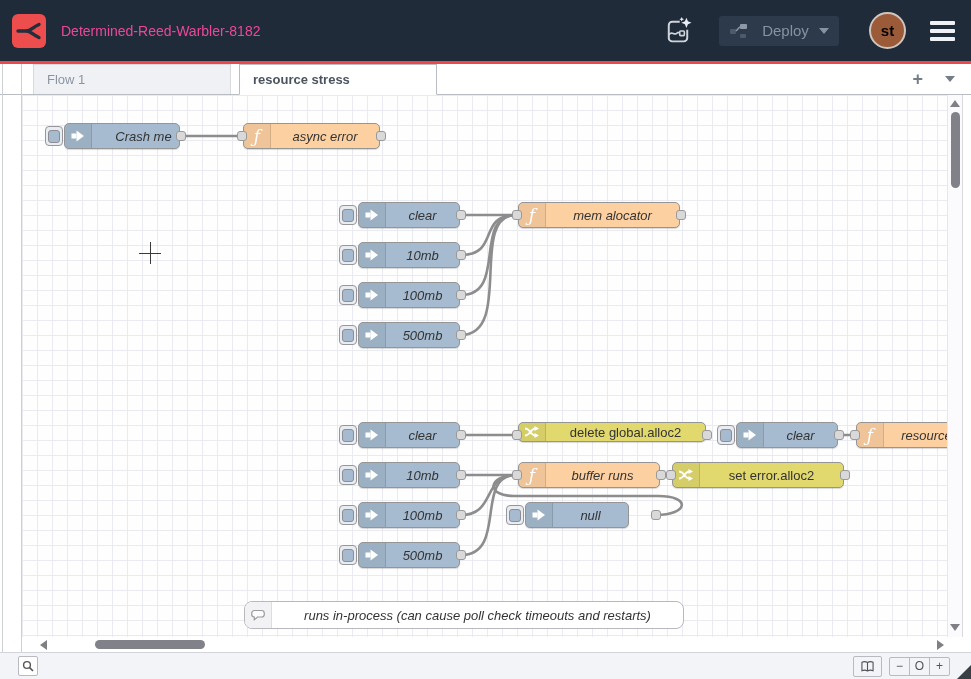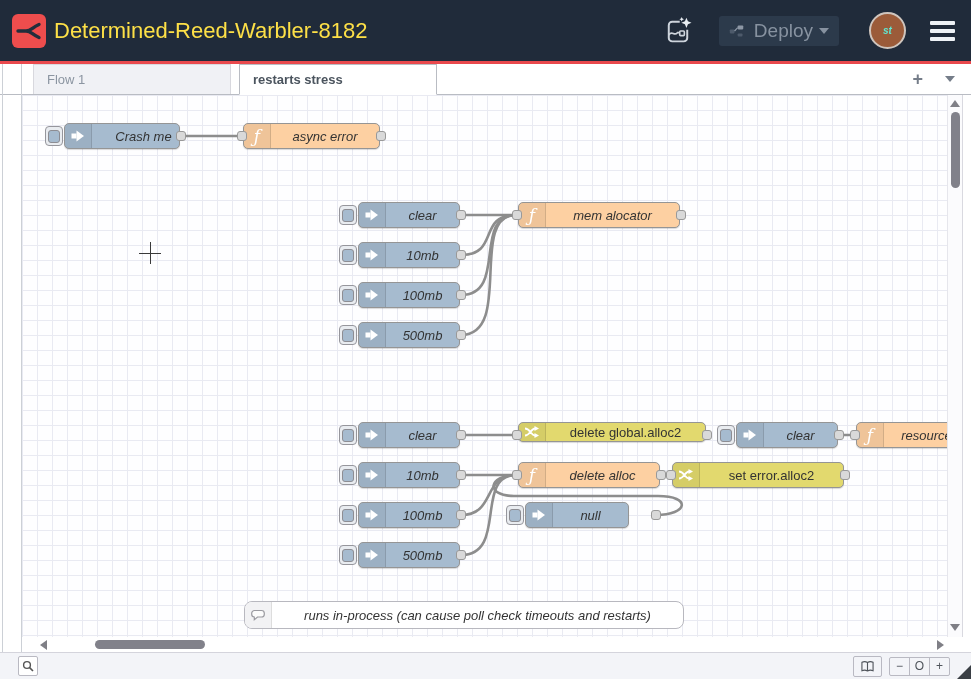--- a/index.html
+++ b/index.html
@@ -2,27 +2,27 @@
 <html><head>
 <meta charset="utf-8">
 <style>
   html,body{margin:0;padding:0;}
   body{width:971px;height:679px;overflow:hidden;font-family:"Liberation Sans",sans-serif;background:#fff;}
   .app{width:971px;height:679px;display:flex;flex-direction:column;position:relative;}
 
   
   .topbar{height:61px;background:#202b3a;display:flex;align-items:center;padding:0 14px 0 12px;box-sizing:border-box;flex:none;}
   .logo{width:34px;height:34px;flex:none;}
-  .app-title{color:#fde047;font-size:22px;margin-left:8px;white-space:nowrap;}
+  .app-title{color:#ec4899;font-size:14px;margin-left:15px;white-space:nowrap;}
   .top-spacer{flex:1;}
   .ai-btn{width:34px;height:34px;display:flex;align-items:center;justify-content:center;margin-right:24px;cursor:pointer;}
   .deploy-btn{width:120px;height:30px;background:#2c3a4b;border-radius:3px;display:flex;align-items:center;padding:0 10px;box-sizing:border-box;margin-right:30px;}
-  .deploy-label{color:#8792a0;font-size:19px;margin-left:9px;flex:1;text-align:center;}
+  .deploy-label{color:#8792a0;font-size:15px;margin-left:9px;flex:1;text-align:center;}
   .caret-down{width:0;height:0;border-left:5px solid transparent;border-right:5px solid transparent;border-top:6px solid #8792a0;margin-left:6px;}
-  .avatar{width:37px;height:37px;border-radius:50%;background:#9b5b39;border:2px solid #cfc5bd;box-sizing:border-box;color:#5eead4;font-size:10px;font-weight:bold;display:flex;align-items:center;justify-content:center;margin-right:22px;font-style:italic;}
+  .avatar{width:37px;height:37px;border-radius:50%;background:#9b5b39;border:2px solid #cfc5bd;box-sizing:border-box;color:#000000;font-size:15px;font-weight:bold;display:flex;align-items:center;justify-content:center;margin-right:22px;}
   .hamburger{display:flex;flex-direction:column;justify-content:center;gap:4px;padding:4px 2px;cursor:pointer;}
   .hamburger .bar{width:25px;height:4px;background:#eef2f6;border-radius:1px;}
   .red-line{height:3px;background:#e9494d;flex:none;}
 
   
   .workzone{flex:1;position:relative;background:#fff;display:flex;flex-direction:column;}
   .vline{position:absolute;width:1px;top:0;bottom:0;background:#ccd0d6;z-index:6;}
   .vline.a{left:2px;} .vline.b{left:21px;}
 
   
@@ -118,21 +118,21 @@
 
   <div class="workzone">
     <div class="vline a"></div>
     <div class="vline b"></div>
 
     <div class="tabbar">
       <div class="tab inactive">
         <span>Flow 1</span>
       </div>
       <div class="tab active">
-        <span>restarts stress</span>
+        <span>resource stress</span>
       </div>
       <div class="tab-controls">
         <span class="tab-add">+</span>
         <span class="tab-caret"></span>
       </div>
     </div>
 
     <div class="main">
       <div class="left-gutter"></div>
       <div class="canvas" id="flow-canvas">
@@ -321,21 +321,21 @@
           <div class="node" style="left: 834px; top: 327px; width: 114px; height: 26px; background: rgb(253, 208, 162);">
             <span class="node-icon">
               <span class="fn-glyph">ƒ</span>
             </span>
             <span class="node-label">resource</span>
           </div>
           <div class="node" style="left: 496px; top: 367px; width: 142px; height: 26px; background: rgb(253, 208, 162);">
             <span class="node-icon">
               <span class="fn-glyph">ƒ</span>
             </span>
-            <span class="node-label">delete alloc</span>
+            <span class="node-label">buffer runs</span>
           </div>
           <div class="node" style="left: 650px; top: 367px; width: 172px; height: 26px; background: rgb(226, 217, 110);">
             <span class="node-icon">
               <svg width="16" height="14" viewBox="0 0 16 14">
                 <path d="M1,3.5 C6,3.5 7,10.5 11,10.5 M1,10.5 C6,10.5 7,3.5 11,3.5" stroke="#fff" stroke-width="1.8" fill="none"></path>
                 <path d="M10.5,1 L15,3.5 L10.5,6 Z" fill="#fff"></path>
                 <path d="M10.5,8 L15,10.5 L10.5,13 Z" fill="#fff"></path>
               </svg>
             </span>
             <span class="node-label upright">set error.alloc2</span>

